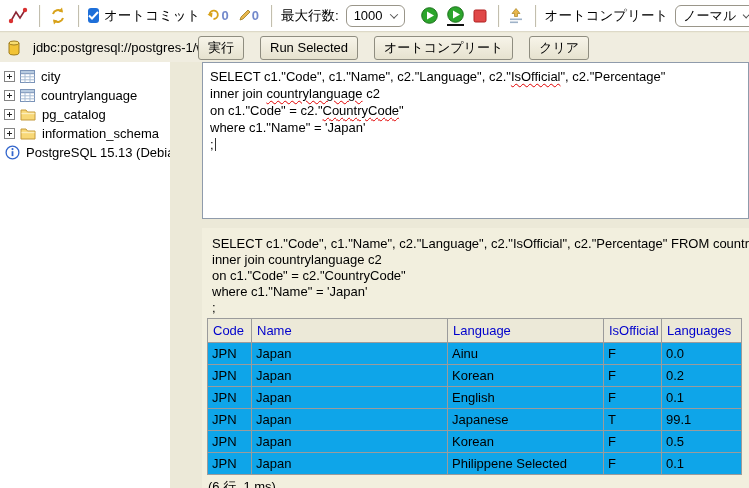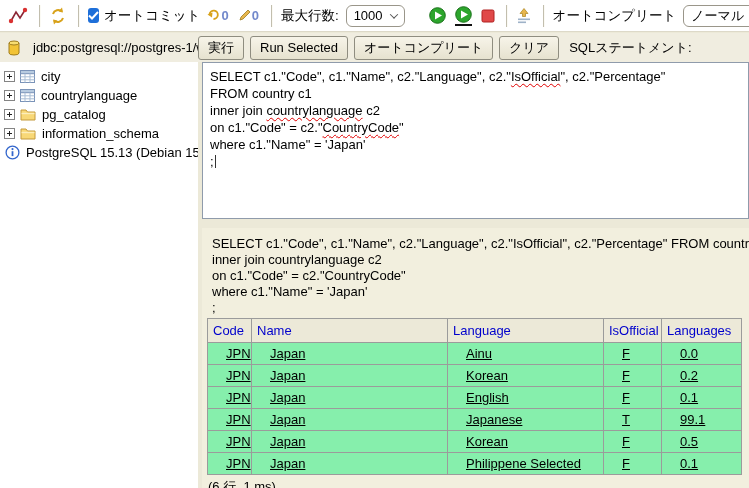--- a/index.html
+++ b/index.html
@@ -9,61 +9,61 @@
   
   .toolbar { position:absolute; left:0; top:0; width:749px; height:32px; background:#ffffff;
              display:flex; align-items:center; padding-left:8px; border-bottom:1px solid #ddd9c8; white-space:nowrap; }
   .tbicon { display:inline-flex; align-items:center; justify-content:center; margin-right:9px; cursor:pointer; }
   .sep { width:2px; height:22px; border-left:1px solid #c2beae; border-right:1px solid #fbfaf4; margin:0 8px 0 2px; }
   .tblabel { font-size:13.5px; margin-right:7px; }
   .checkbox { width:15px; height:15px; background:#1e6fd9; border-radius:3px; display:inline-flex; align-items:center; justify-content:center; margin-right:5px; cursor:pointer; }
   .badge-icon { display:inline-flex; align-items:flex-start; margin-right:10px; cursor:pointer; }
   .badge { color:#7288cb; font-weight:bold; font-size:13px; margin-left:1px; }
   .dropdown { display:inline-flex; align-items:center; justify-content:space-between; background:#fff;
-              border:1px solid #9a968a; border-radius:6px; height:22px; padding:0 7px; margin-right:24px; cursor:pointer; }
+              border:1px solid #9a968a; border-radius:6px; height:22px; padding:0 7px; margin-right:16px; cursor:pointer; }
   .chev { width:6px; height:6px; border-right:1.5px solid #555; border-bottom:1.5px solid #555; transform:rotate(45deg) translate(-1px,-1px); margin-left:8px; }
   .dd-rows { width:64px; }
   .dd-mode { width:82px; }
   .playsel { border-bottom:2px solid #111; padding-bottom:1px; }
   .autosel { font-size:13px; overflow:hidden; }
 
   
   .connbar { position:absolute; left:0; top:33px; width:749px; height:29px; background:#f0ede0;
              display:flex; align-items:center; padding-left:8px; white-space:nowrap; }
   .conn-url-wrap { width:190px; display:flex; align-items:center; overflow:hidden; }
   .conn-url { margin-left:7px; overflow:hidden; white-space:nowrap; }
-  .btn { font-family:inherit; font-size:13px; height:24px; padding:0 9px; margin-right:6px;
+  .btn { font-family:inherit; font-size:13px; height:24px; padding:0 9px; margin-right:16px;
          background:linear-gradient(#f7f4e9,#e6e2cf); border:1px solid #8f8d80; border-radius:3px; cursor:pointer; color:#000;text-align:right; }
   .stmt-label { margin-left:4px; }
 
   
-  .tree-panel { position:absolute; left:0; top:62px; width:198px; bottom:0; background:#fff; padding:5px 0 0 4px; overflow:hidden; }
+  .tree-panel { position:absolute; left:0; top:62px; width:170px; bottom:0; background:#fff; padding:5px 0 0 4px; overflow:hidden; }
   .tree-row { height:19px; display:flex; align-items:center; cursor:pointer; white-space:nowrap; overflow:hidden; }
   .expander { position:relative; width:11px; height:11px; border:1px solid #848484; background:#fff; margin-right:5px; flex:0 0 11px; }
   .expander::before { content:""; position:absolute; left:2px; top:4px; width:5px; height:1px; background:#222; }
   .expander::after  { content:""; position:absolute; left:4px; top:2px; width:1px; height:5px; background:#222; }
   .tree-icon { display:inline-flex; margin-right:6px; flex:0 0 auto; }
   .tree-label { font-size:13px; }
   .tree-row.info-row { padding-left:1px; }
 
   
   .right-panel { position:absolute; left:202px; top:62px; right:0; bottom:0; background:#ece9d8; }
   .editor { position:absolute; left:0; top:0; right:0; height:157px; background:#fff; border:1px solid #8f9bab;
             padding:5px 7px; font-size:13px; line-height:17px; cursor:text; overflow:hidden; }
   .ed-line { white-space:pre; }
   .squiggle { text-decoration:underline; text-decoration-style:wavy; text-decoration-color:#e00000;
               text-decoration-thickness:1px; text-underline-offset:2px; }
   .caret { display:inline-block; width:1px; height:13px; background:#333; vertical-align:-2px; margin-left:1px; }
 
   .results { position:absolute; left:0; top:166px; right:0; bottom:0; background:#f2efde; overflow:hidden; }
   .echo { padding:8px 0 0 10px; font-size:13px; line-height:16px; white-space:pre; }
-  .res-table { border-collapse:collapse; table-layout:fixed; width:534px; margin:2px 0 0 5px; background:#86efac; font-size:13px; }
+  .res-table { border-collapse:collapse; table-layout:fixed; width:534px; margin:2px 0 0 5px; background:#0ea5e9; font-size:13px; }
   .res-table th { background:#ece9d8; color:#0000cc; font-weight:normal; text-align:left;
                   border:1px solid #9b9b9b; padding:4px 5px; height:23px; cursor:pointer; }
-  .res-table td { border:1px solid #9b9b9b; padding:3px 18px; height:22px; overflow:hidden; white-space:nowrap;text-decoration:underline; }
+  .res-table td { border:1px solid #9b9b9b; padding:3px 4px; height:22px; overflow:hidden; white-space:nowrap; }
   .status { margin:3px 0 0 6px; font-size:13px; }
 </style>
 </head>
 <body>
 
 <div class="app">
 
   <div class="toolbar">
     <span class="tbicon">
       <svg width="20" height="18" viewBox="0 0 20 18">
@@ -148,21 +148,20 @@
             <path d="M1 3 L1 13 Q1 15 6 15 Q11 15 11 13 L11 3" fill="#f2c335" stroke="#a07d1c"></path>
             <ellipse cx="6" cy="3" rx="5" ry="2" fill="#f8dd70" stroke="#a07d1c"></ellipse>
           </svg>
       </span>
       <span class="conn-url">jdbc:postgresql://postgres-1/worl</span>
     </span>
     <button class="btn">実行</button>
     <button class="btn">Run Selected</button>
     <button class="btn">オートコンプリート</button>
     <button class="btn">クリア</button>
-    <span class="stmt-label">SQLステートメント:</span>
   </div>
 
   <div class="tree-panel">
       <div class="tree-row">
         <span class="expander"></span>
         <span class="tree-icon">
           <svg width="15" height="13" viewBox="0 0 15 13">
             <rect x="0.5" y="0.5" width="14" height="12" fill="#fff" stroke="#7a93b8"></rect>
             <rect x="0.5" y="0.5" width="14" height="3.2" fill="#b8cbe0" stroke="#7a93b8"></rect>
             <line x1="0.5" y1="6.8" x2="14.5" y2="6.8" stroke="#a9bdd4"></line>
@@ -215,21 +214,20 @@
             <rect x="6.6" y="6.2" width="1.8" height="4.9" fill="#3366cc"></rect>
           </svg>
         </span>
         <span class="tree-label">PostgreSQL 15.13 (Debian 15.13</span>
       </div>
     </div>
 
   <div class="right-panel">
     <div class="editor">
         <div class="ed-line">SELECT c1."Code", c1."Name", c2."Language", c2."<span class="squiggle">IsOfficial</span>", c2."Percentage"</div>
-        <div class="ed-line">FROM country c1</div>
         <div class="ed-line">inner join <span class="squiggle">countrylanguage</span> c2</div>
         <div class="ed-line">on c1."Code" = c2."<span class="squiggle">CountryCode</span>"</div>
         <div class="ed-line">where c1."Name" = 'Japan'</div>
         <div class="ed-line">;<span class="caret"></span></div>
       </div>
     <div class="results">
       <div class="echo"><div>SELECT c1."Code", c1."Name", c2."Language", c2."IsOfficial", c2."Percentage" FROM country c1</div><div>inner join countrylanguage c2</div><div>on c1."Code" = c2."CountryCode"</div><div>where c1."Name" = 'Japan'</div><div>;</div></div>
       <table class="res-table">
         <colgroup>
             <col style="width: 44px;">

